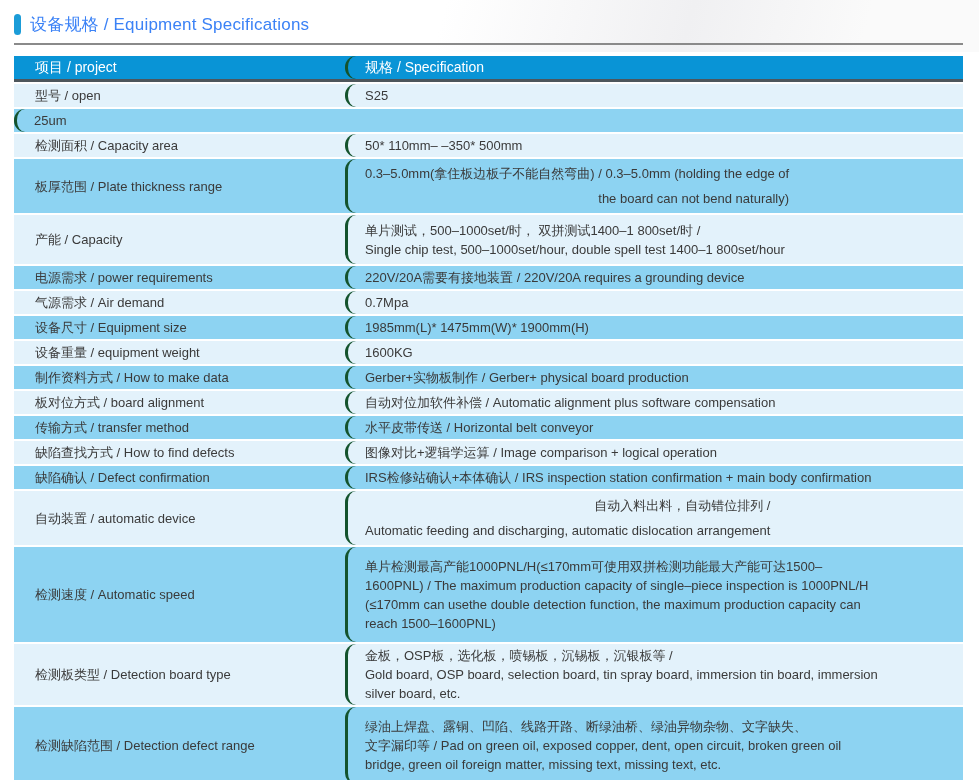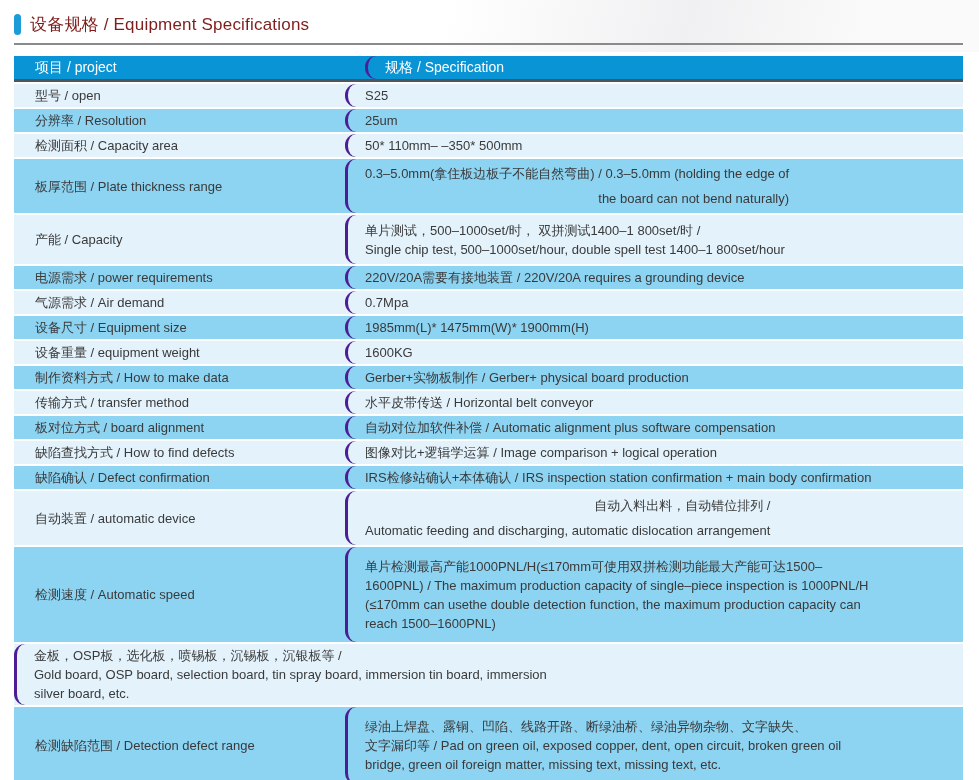--- a/index.html
+++ b/index.html
@@ -31,42 +31,41 @@
   .accent-bar {
     width: 7px;
     height: 21px;
     border-radius: 3.5px;
     background: #1b9cd8;
     margin-right: 9px;
     flex: 0 0 auto;
   }
   .page-title {
     font-size: 17px;
-    color: #7f1d1d;
+    color: #3b82f6;
     letter-spacing: 0.2px;
   }
   .title-underline {
     margin: 7px 14px 0 14px;
     width: 949px;
     height: 2px;
     background: #8a8a8a;
   }
 
   
   .spec-table {
     margin: 11px 14px 0 14px;
     width: 949px;
   }
   .thead {
     display: flex;
     background: #0994d6;
     color: #ffffff;
     min-height: 24px;
     border-bottom: 3px solid #4d565c;
-    gap: 20px;
   }
   .thead .cell { font-size: 14px; }
   .row {
     display: flex;
     margin-top: 2px;
   }
   .row:nth-child(odd) { background: #8dd3f2; }
   .row:nth-child(even) { background: #e3f2fb; }
   .thead + .row { margin-top: 2px; }
 
@@ -78,21 +77,21 @@
     padding-top: 2px;
     padding-bottom: 2px;
   }
   .cell.label {
     flex: 0 0 331px;
     padding-left: 21px;
     padding-right: 8px;
   }
   .cell.value {
     flex: 1 1 auto;
-    border-left: 3px solid #4c1d95;
+    border-left: 3px solid #14532d;
     padding-left: 17px;
     padding-right: 10px;
     white-space: pre-line;
     border-radius: 11px;
   }
   .row { min-height: 23px; }
   .row.h2  { min-height: 49px; }
   .row.h2s { min-height: 50px; }
   .row.h2s .cell.value { line-height: 25px; text-align: right; }
   .row.h3  { min-height: 58px; }
@@ -118,21 +117,20 @@
       <div class="cell label">项目 / project</div>
       <div class="cell value">规格 / Specification</div>
     </div>
 
     <div class="row">
       <div class="cell label">型号 / open</div>
       <div class="cell value">S25</div>
     </div>
 
     <div class="row">
-      <div class="cell label">分辨率 / Resolution</div>
       <div class="cell value">25um</div>
     </div>
 
     <div class="row">
       <div class="cell label">检测面积 / Capacity area</div>
       <div class="cell value">50* 110mm– –350* 500mm</div>
     </div>
 
     <div class="row h2s">
       <div class="cell label">板厚范围 / Plate thickness range</div>
@@ -165,27 +163,27 @@
       <div class="cell label">设备重量 / equipment weight</div>
       <div class="cell value">1600KG</div>
     </div>
 
     <div class="row">
       <div class="cell label">制作资料方式 / How to make data</div>
       <div class="cell value">Gerber+实物板制作 / Gerber+ physical board production</div>
     </div>
 
     <div class="row">
+      <div class="cell label">板对位方式 / board alignment</div>
+      <div class="cell value">自动对位加软件补偿 / Automatic alignment plus software compensation</div>
+    </div>
+
+    <div class="row">
       <div class="cell label">传输方式 / transfer method</div>
       <div class="cell value">水平皮带传送 / Horizontal belt conveyor</div>
-    </div>
-
-    <div class="row">
-      <div class="cell label">板对位方式 / board alignment</div>
-      <div class="cell value">自动对位加软件补偿 / Automatic alignment plus software compensation</div>
     </div>
 
     <div class="row">
       <div class="cell label">缺陷查找方式 / How to find defects</div>
       <div class="cell value">图像对比+逻辑学运算 / Image comparison + logical operation</div>
     </div>
 
     <div class="row">
       <div class="cell label">缺陷确认 / Defect confirmation</div>
       <div class="cell value">IRS检修站确认+本体确认 / IRS inspection station confirmation + main body confirmation</div>
@@ -199,20 +197,21 @@
 
     <div class="row h4">
       <div class="cell label">检测速度 / Automatic speed</div>
       <div class="cell value">单片检测最高产能1000PNL/H(≤170mm可使用双拼检测功能最大产能可达1500–
 1600PNL) / The maximum production capacity of single–piece inspection is 1000PNL/H
 (≤170mm can usethe double detection function, the maximum production capacity can
 reach 1500–1600PNL)</div>
     </div>
 
     <div class="row h3">
+      <div class="cell label">检测板类型 / Detection board type</div>
       <div class="cell value">金板，OSP板，选化板，喷锡板，沉锡板，沉银板等 /
 Gold board, OSP board, selection board, tin spray board, immersion tin board, immersion
 silver board, etc.</div>
     </div>
 
     <div class="row h3l">
       <div class="cell label">检测缺陷范围 / Detection defect range</div>
       <div class="cell value">绿油上焊盘、露铜、凹陷、线路开路、断绿油桥、绿油异物杂物、文字缺失、
 文字漏印等 / Pad on green oil, exposed copper, dent, open circuit, broken green oil
 bridge, green oil foreign matter, missing text, missing text, etc.</div>

